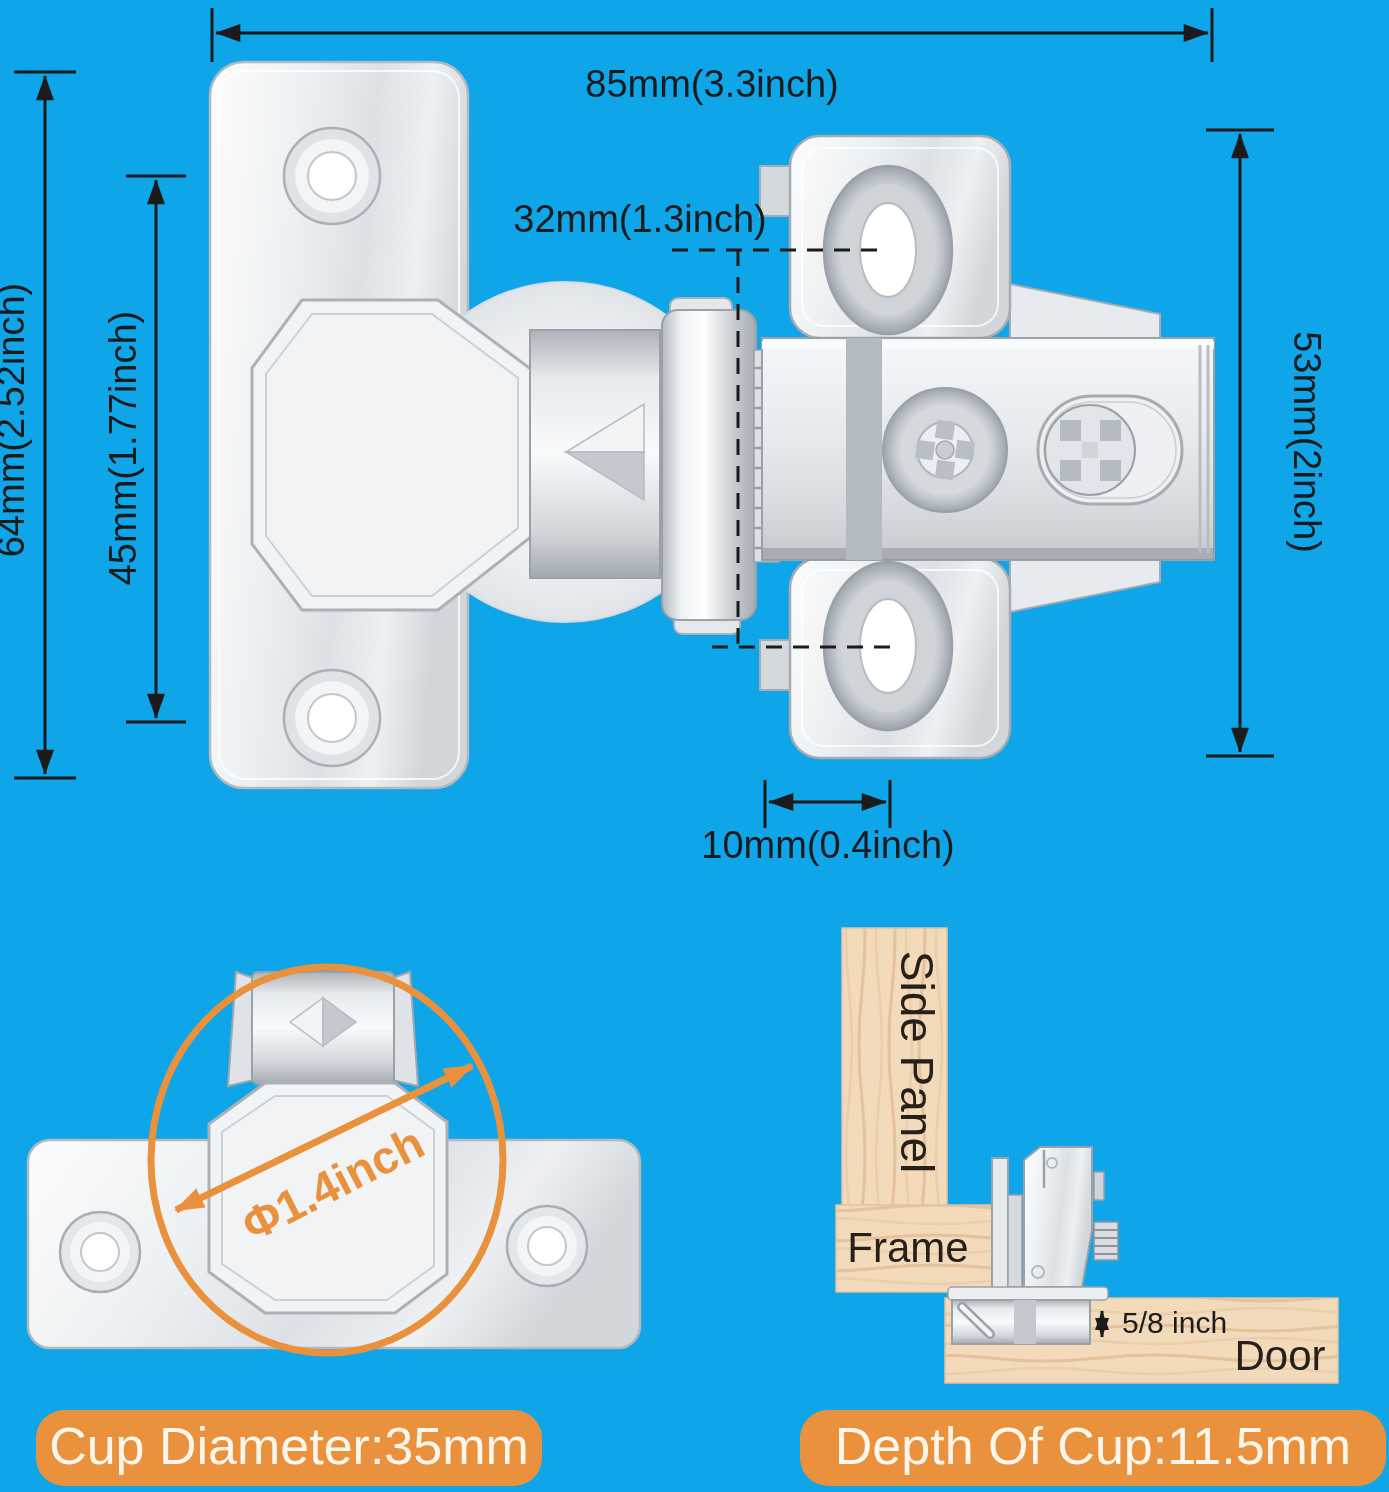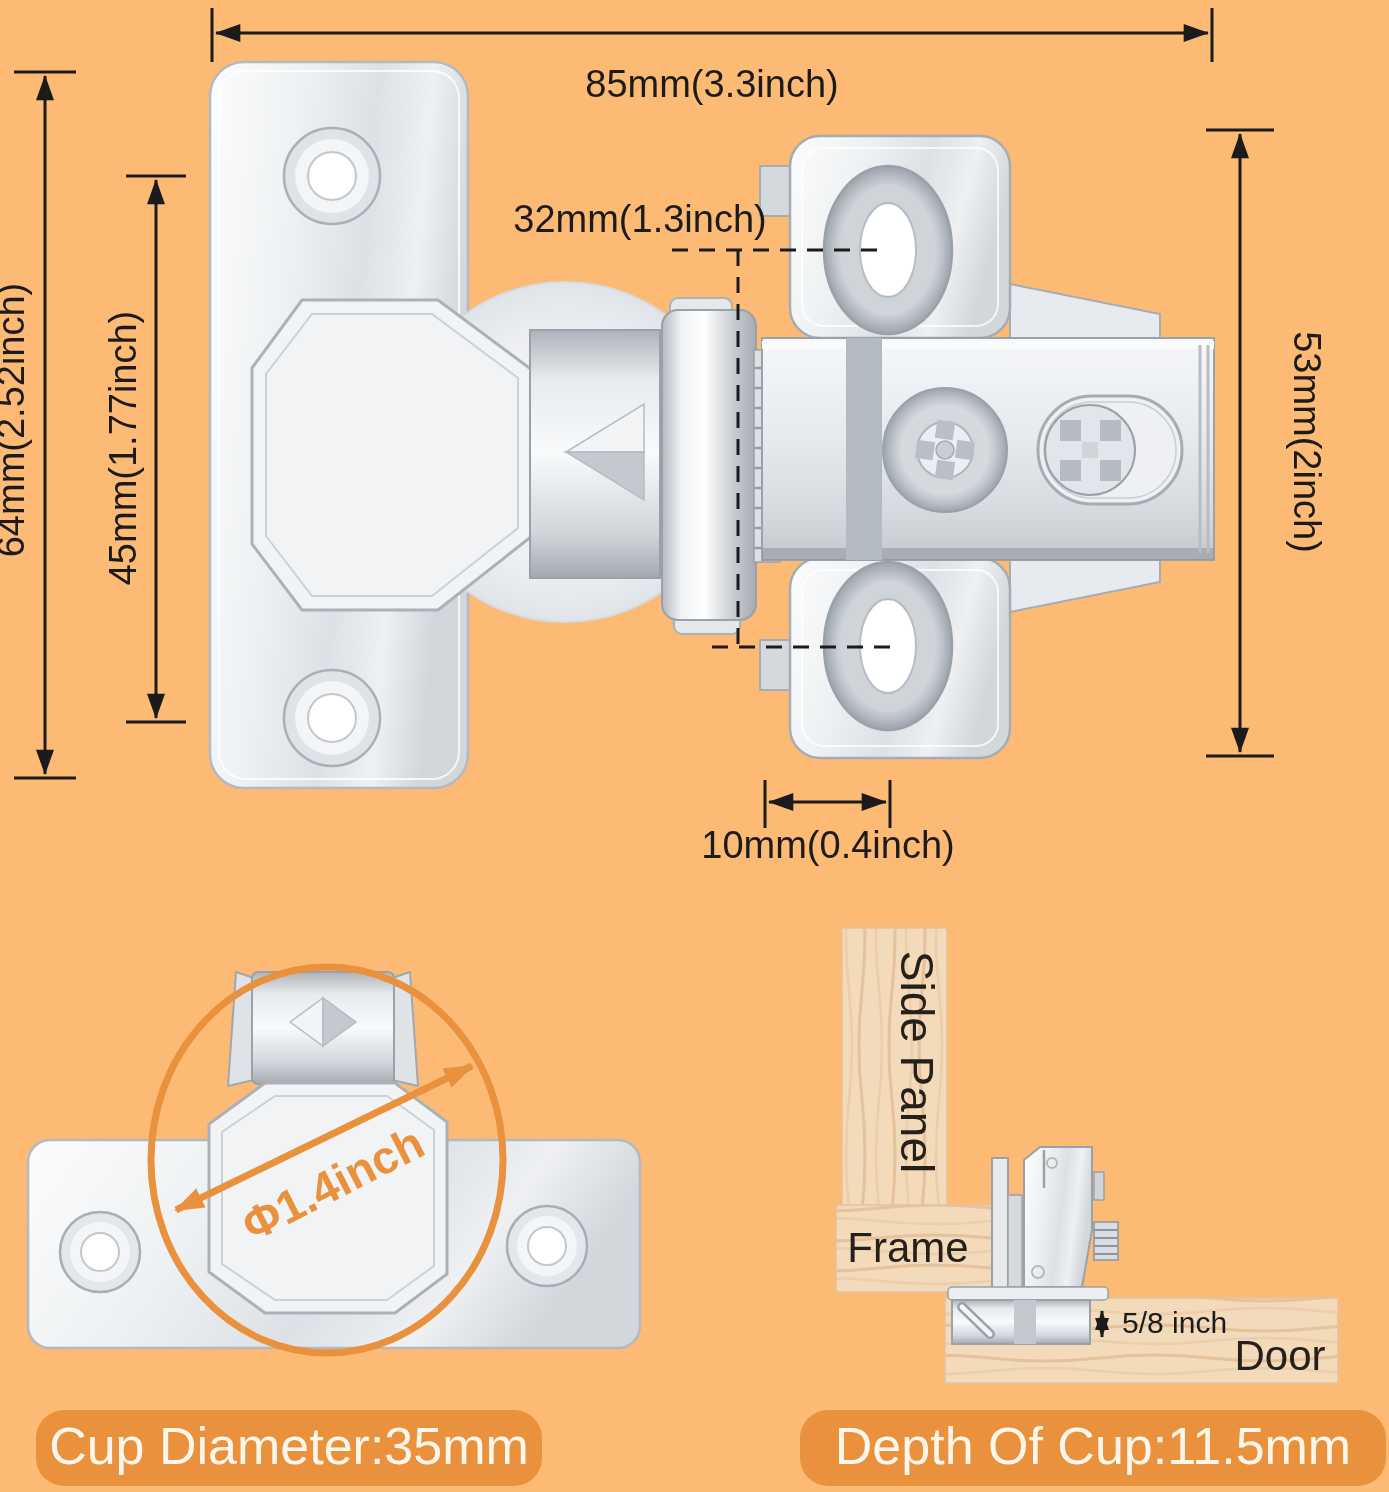--- a/index.html
+++ b/index.html
@@ -1,16 +1,16 @@
 <!DOCTYPE html>
 <html><head>
 <meta charset="utf-8">
 <style>
   html,body{margin:0;padding:0;background:#ffffff;}
-  .stage{width:1389px;height:1492px;position:relative;background:#fdba74;overflow:hidden;text-align:center;}
+  .stage{width:1389px;height:1492px;position:relative;background:#0ea5e9;overflow:hidden;text-align:center;}
   svg{display:block;}
   text{font-family:"Liberation Sans","DejaVu Sans",sans-serif;fill:#1b1b1b;}
   .dim-label{font-size:38px;}
   .mid{text-anchor:middle;}
   .wood-label{font-size:42px;fill:#26201a;}
   .side-label{font-size:46px;fill:#26201a;}
   .overlay-label{font-size:30px;}
   .phi-label{font-size:46px;fill:#e9913d;font-weight:bold;}
   .badge-label{font-size:52px;fill:#fdf6ea;}
 </style>

